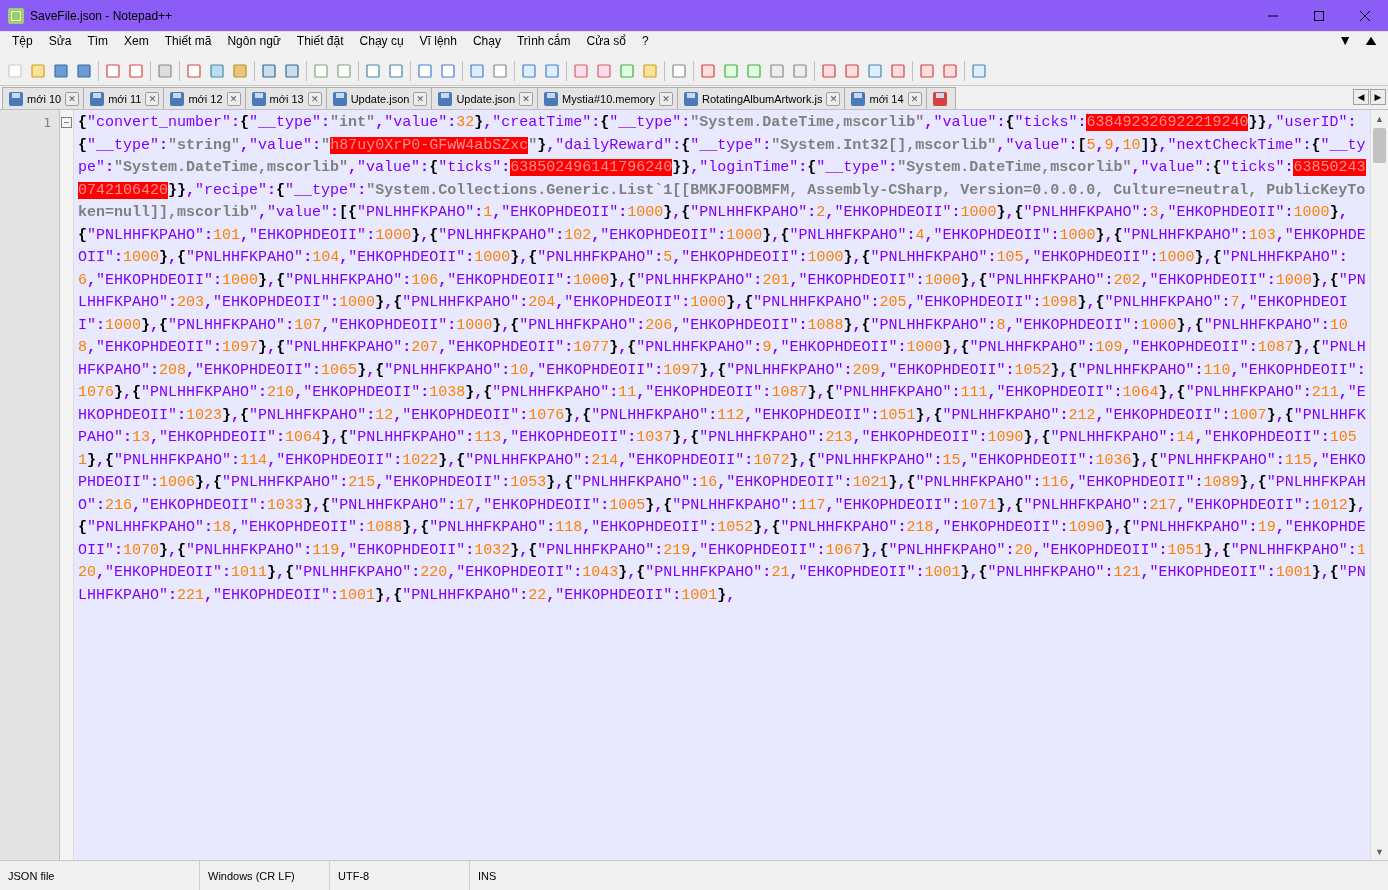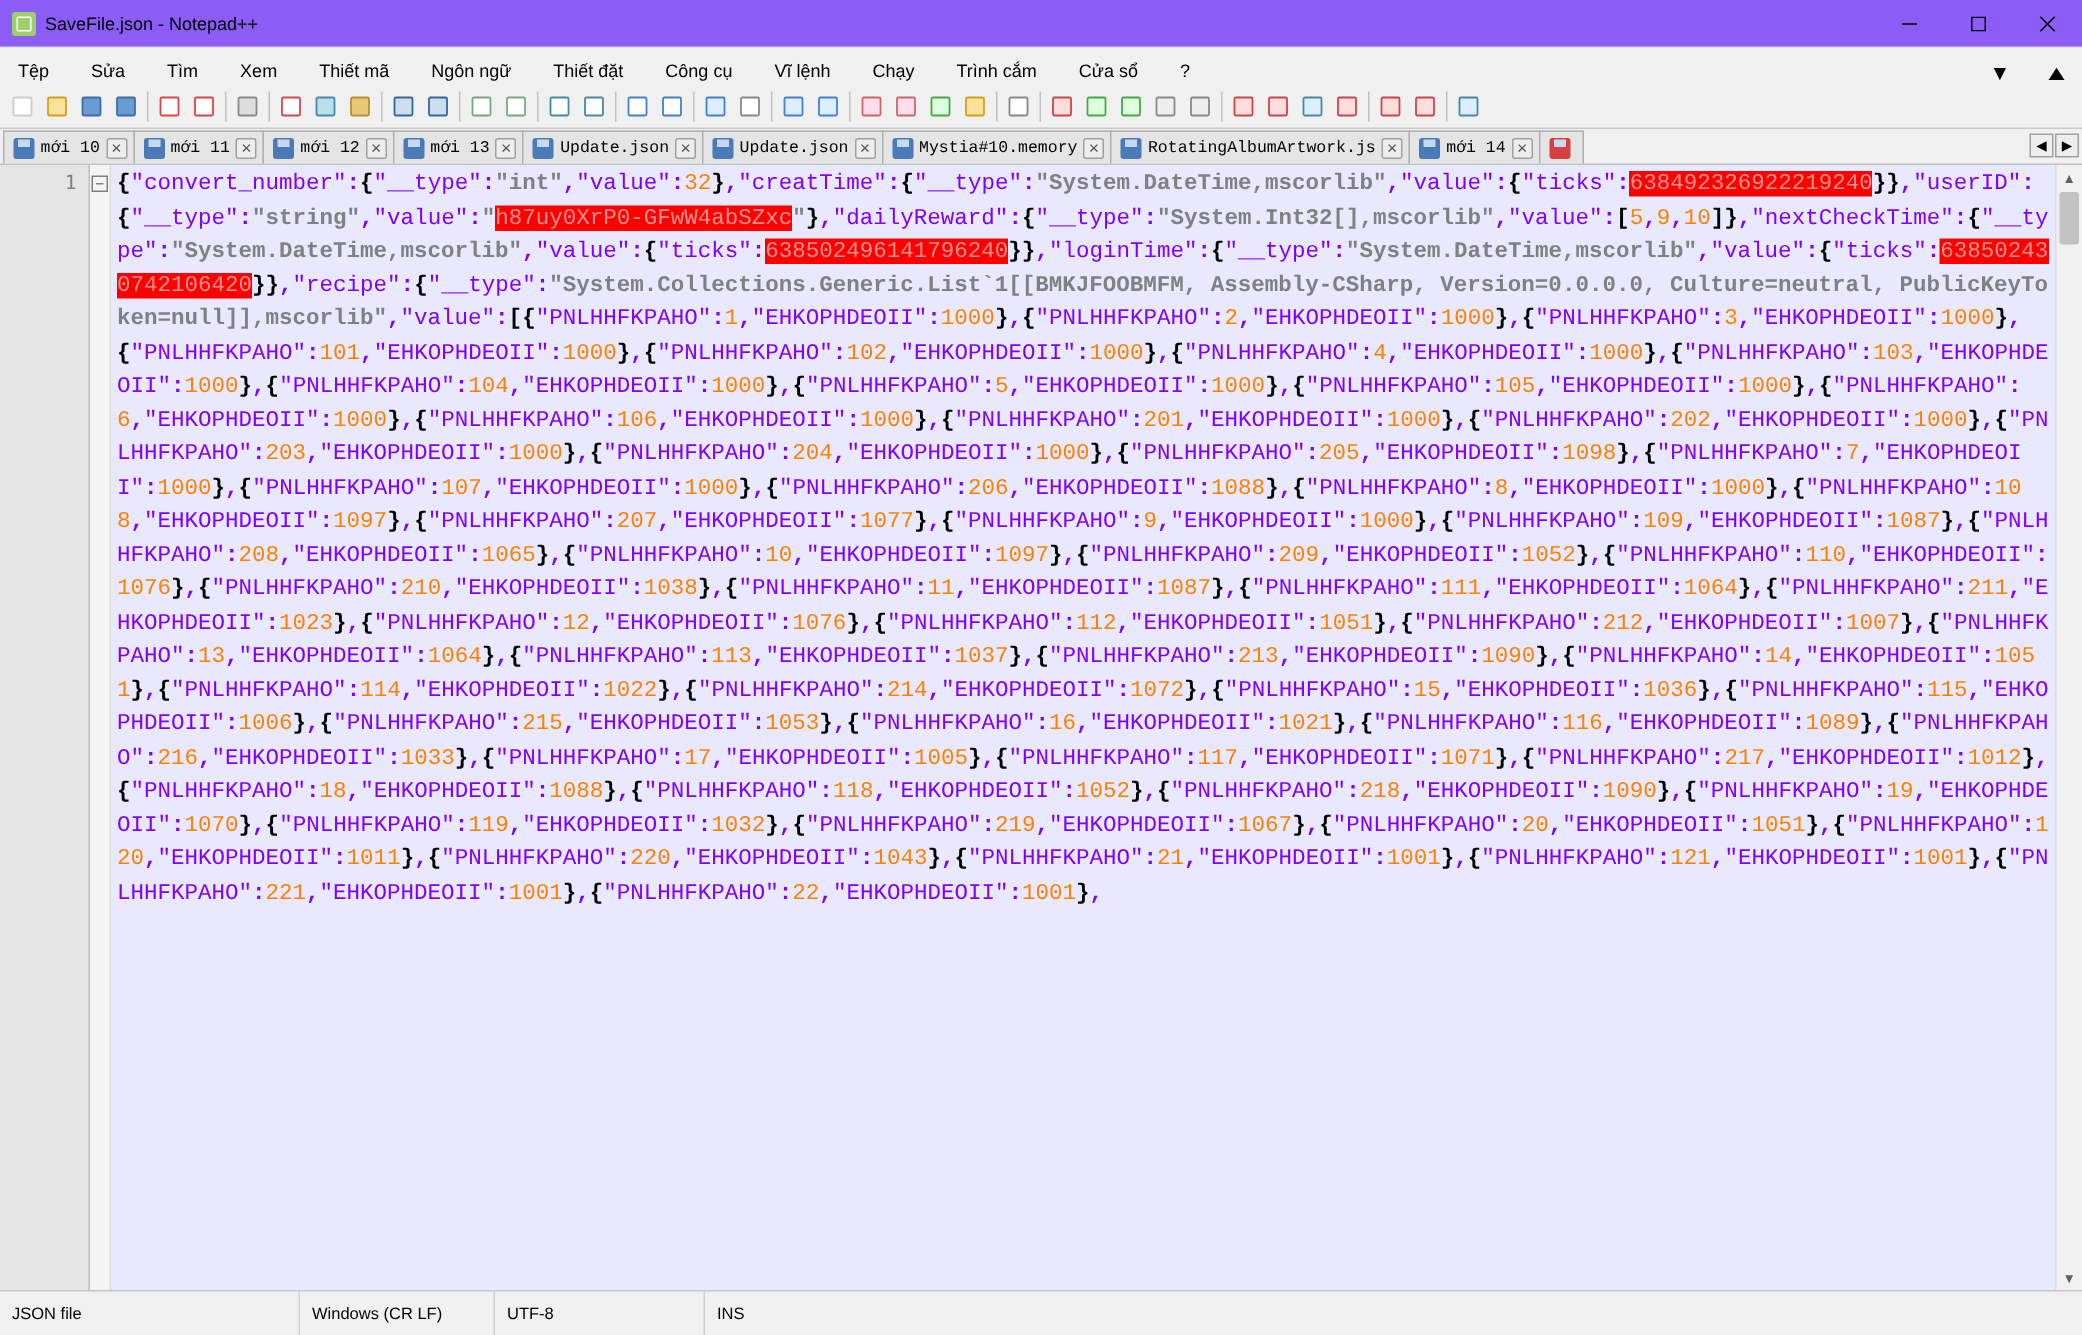--- a/index.html
+++ b/index.html
@@ -3,35 +3,35 @@
 <meta charset="utf-8">
 <style>
 * { margin:0; padding:0; box-sizing:border-box; }
 body { font-family:"Segoe UI",Tahoma,sans-serif; font-size:12px; background:#f0f0f0; overflow:hidden; height:890px; width:1388px; display:flex; flex-direction:column; }
 .titlebar { height:32px; background:#8b5cf6; display:flex; align-items:center; padding:0 0 0 8px; border-bottom:1px solid #e0e0e0; }
 .titlebar .app-icon { width:16px; height:16px; background:#9dcf6a; border-radius:2px; margin-right:6px; position:relative; }
 .titlebar .app-icon::after { content:""; position:absolute; top:3px; left:3px; right:3px; bottom:3px; border:1px solid #fff; border-radius:1px; }
 .titlebar-text { flex:0 0 auto; }
 .titlebar-spacer { flex:1; }
 .winbtn { width:46px; height:32px; display:flex; align-items:center; justify-content:center; color:#000; }
-.menubar { height:24px; background:#f0f0f0; display:flex; align-items:flex-end; padding:0 4px; gap:12px; }
+.menubar { height:24px; background:#f0f0f0; display:flex; align-items:flex-start; padding:0 4px; gap:0; }
 .menubar .menu-item { padding:2px 8px; cursor:default; }
 .menubar .spacer { flex:1; }
 .menubar .extra { padding:0 6px; font-size:14px; }
 .toolbar { height:30px; background:#f0f0f0; display:flex; align-items:center; padding:2px 4px; gap:1px; border-bottom:1px solid #c8c8c8; }
 .tbtn { width:22px; height:22px; display:flex; align-items:center; justify-content:center; border:1px solid transparent; border-radius:2px; }
 .tbtn svg { width:16px; height:16px; }
 .tsep { width:1px; height:20px; background:#c0c0c0; margin:0 2px; }
 .tabbar { height:24px; background:#f0f0f0; display:flex; align-items:stretch; border-bottom:1px solid #c0c0c0; padding-left:2px; position:relative; }
 .tab { display:flex; align-items:center; padding:0 4px 0 6px; gap:4px; background:#e4e4e4; border:1px solid #b0b0b0; border-bottom:none; margin-right:-1px; position:relative; top:1px; font-size:11px; height:22px; }
 .tab .disk { width:14px; height:14px; background:#4a7ab8; border-radius:2px; position:relative; flex-shrink:0; }
 .tab .disk.unsaved { background:#d64040; }
 .tab .disk::after { content:""; position:absolute; top:1px; left:3px; width:8px; height:5px; background:#c7d9ee; }
 .tab .close { width:14px; height:14px; border:1px solid #a0a0a0; border-radius:2px; display:flex; align-items:center; justify-content:center; font-size:9px; background:#ededed; color:#555; flex-shrink:0; }
-.tab .label { white-space:nowrap; overflow:hidden;font-family:Liberation Mono, monospace; }
+.tab .label { white-space:nowrap; overflow:hidden; }
 .tabnav { position:absolute; right:0; top:0; height:22px; display:flex; background:#f0f0f0; padding:0 2px; gap:1px; align-items:center; }
 .tabnav .nav { width:16px; height:16px; display:flex; align-items:center; justify-content:center; border:1px solid #a0a0a0; background:#ededed; font-size:9px; }
 .editor { flex:1; display:flex; background:#fff; overflow:hidden; position:relative; }
 .gutter { width:60px; background:#e4e4e4; border-right:1px solid #c0c0c0; padding-top:2px; text-align:right; color:#808080; font-family:Consolas,monospace; font-size:13px; }
 .gutter .ln { padding-right:8px; height:22px; line-height:22px; }
 .fold-col { width:14px; background:#f4f4f4; border-right:1px solid #e0dada; padding-top:2px; }
 .fold-col .fold { width:11px; height:11px; border:1px solid #808080; margin:5px auto 0; position:relative; }
 .fold-col .fold::before, .fold-col .fold::after { content:""; position:absolute; background:#808080; }
 .fold-col .fold::before { top:4px; left:2px; right:2px; height:1px; }
 .code { flex:1; font-family:Consolas,"Courier New",monospace; font-size:15px; line-height:22.5px; padding:2px 0 2px 4px; white-space:pre-wrap; word-break:break-all; overflow:hidden; color:#000; background:#e8e8ff; }
@@ -75,21 +75,21 @@
 </div>
 
 <div class="menubar">
   <div class="menu-item"><span>Tệp</span></div>
   <div class="menu-item"><span>Sửa</span></div>
   <div class="menu-item"><span>Tìm</span></div>
   <div class="menu-item"><span>Xem</span></div>
   <div class="menu-item"><span>Thiết mã</span></div>
   <div class="menu-item"><span>Ngôn ngữ</span></div>
   <div class="menu-item"><span>Thiết đặt</span></div>
-  <div class="menu-item"><span>Công cụ</span></div>
+  <div class="menu-item"><span>Chạy cụ</span></div>
   <div class="menu-item"><span>Vĩ lệnh</span></div>
   <div class="menu-item"><span>Chạy</span></div>
   <div class="menu-item"><span>Trình cắm</span></div>
   <div class="menu-item"><span>Cửa sổ</span></div>
   <div class="menu-item"><span>?</span></div>
   <div class="spacer"></div>
   <div class="extra">▼</div>
   <div class="extra" style="transform:scaleX(1.3)">▲</div>
 </div>
 

